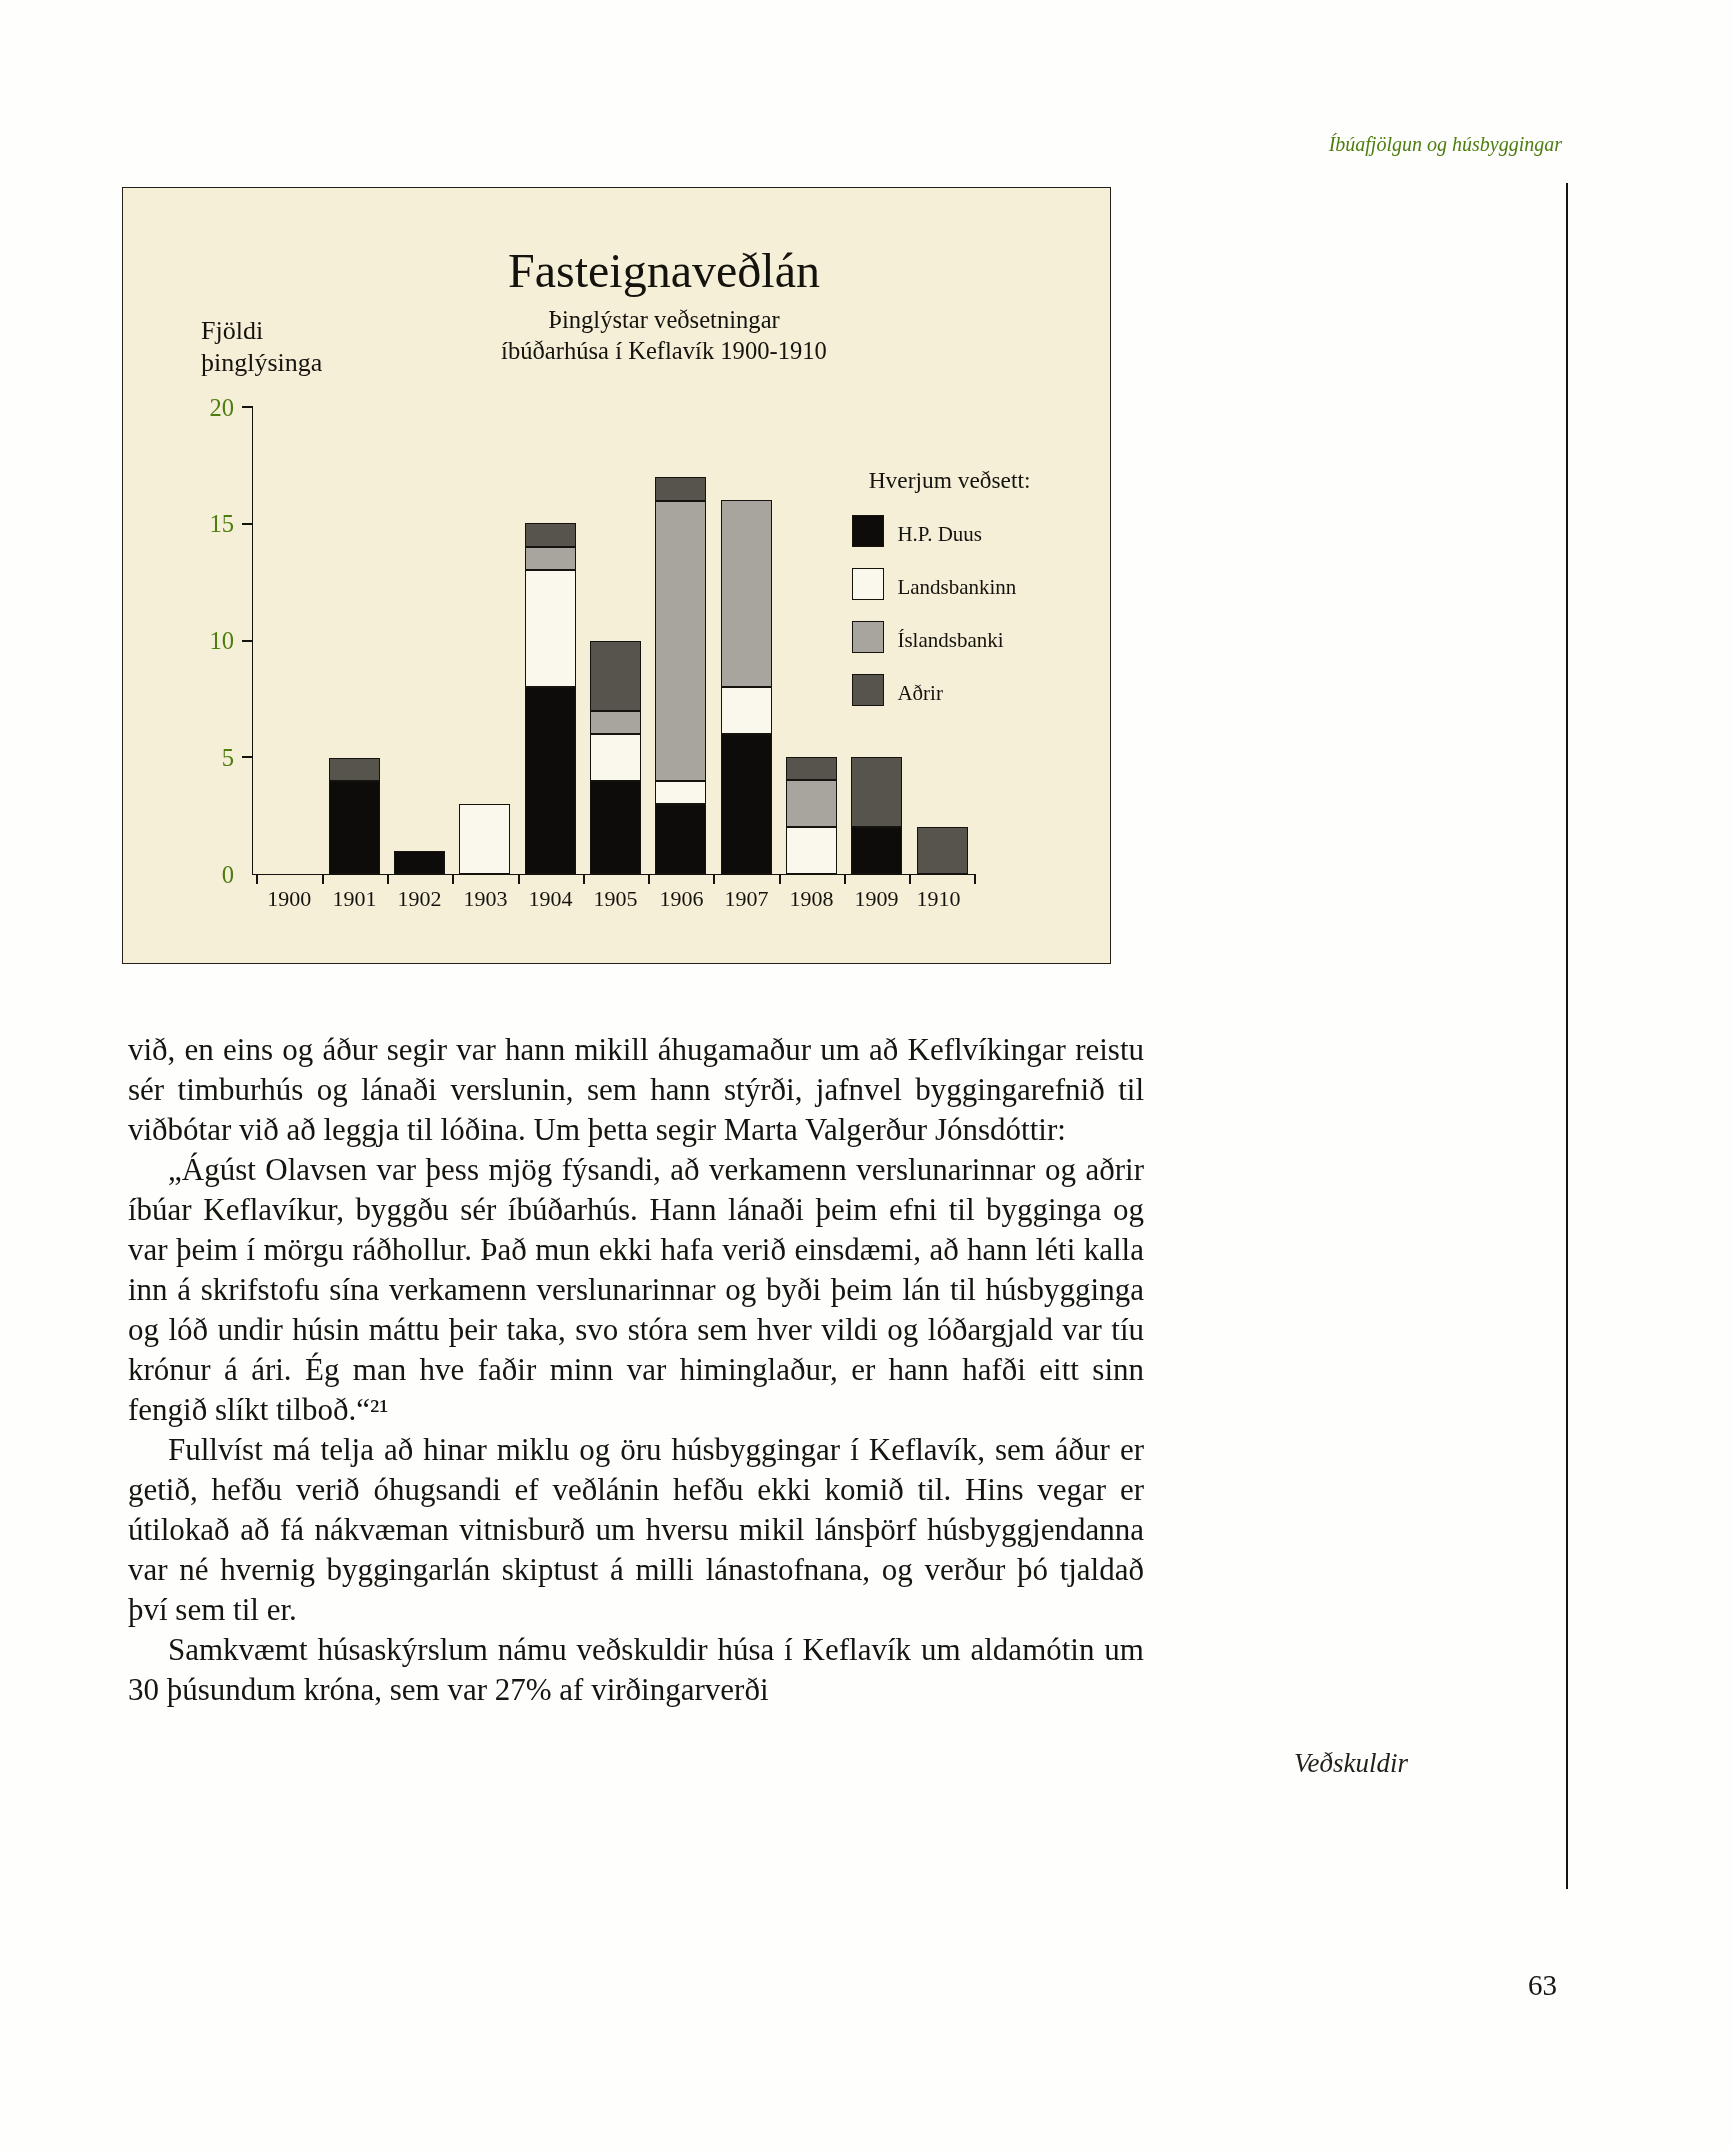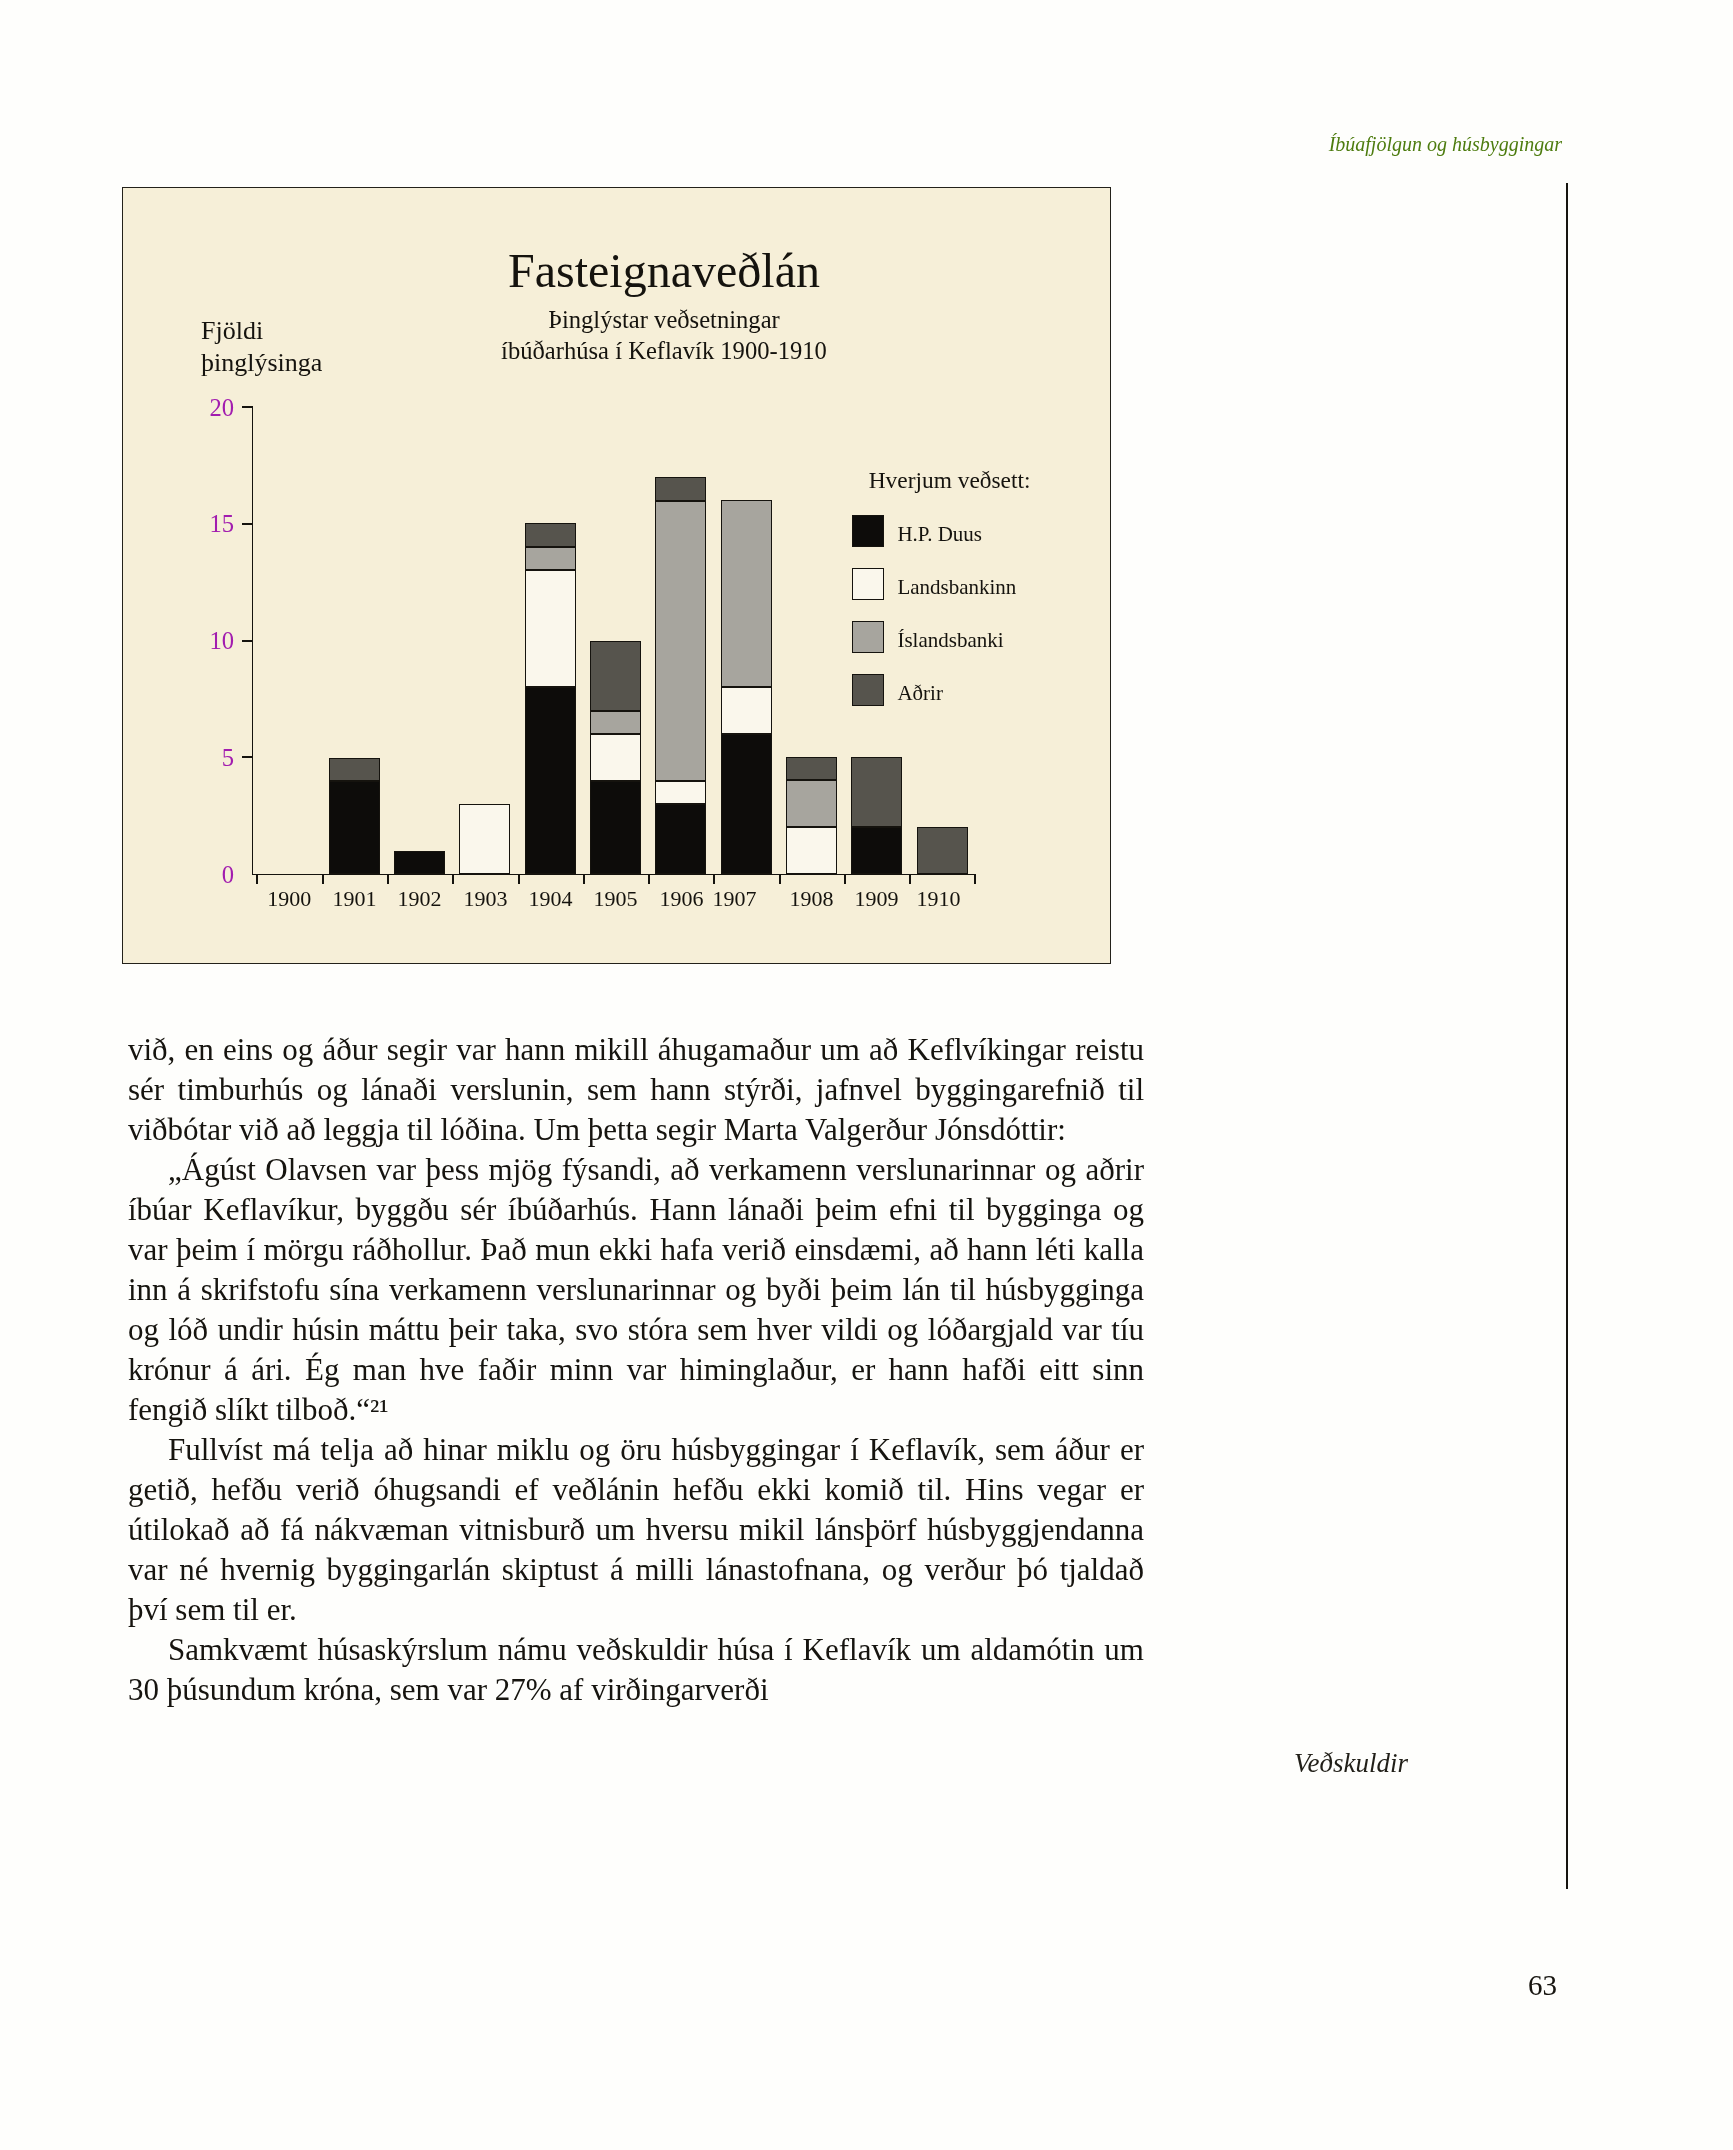--- a/index.html
+++ b/index.html
@@ -75,21 +75,21 @@
     border-bottom: 1.7px solid #15130e;
   }
   .ytick { position: absolute; right: 100%; width: 11px; height: 1.7px; background: #15130e; }
   .ylab {
     position: absolute;
     right: calc(100% + 19px);
     width: 61px;
     text-align: right;
     font-size: 24.6px;
     line-height: 29px;
-    color: #a21caf;
+    color: #4d7c0f;
   }
   .xtick { position: absolute; top: 100%; width: 1.7px; height: 9.5px; background: #15130e; }
   .xlab {
     position: absolute;
     top: calc(100% + 12.3px);
     width: 67px;
     text-align: center;
     font-size: 22px;
     color: #15130e;
   }
@@ -205,21 +205,21 @@
           <div class="seg" style="height: 70px; background: rgb(86, 84, 77);"></div>
         </div>
         <div class="xlab" style="left: 395px;">1906</div>
         <div class="xtick" style="left: 395px;"></div>
         <div class="bar" style="left: 402px;">
           <div class="seg" style="height: 70px; background: rgb(13, 12, 10);"></div>
           <div class="seg" style="height: 23.4px; background: rgb(250, 247, 236);"></div>
           <div class="seg" style="height: 280px; background: rgb(167, 165, 158);"></div>
           <div class="seg" style="height: 23.4px; background: rgb(86, 84, 77);"></div>
         </div>
-        <div class="xlab" style="left: 448px;">1907</div>
+        <div class="xlab" style="left: 460px;">1907</div>
         <div class="xtick" style="left: 460px;"></div>
         <div class="bar" style="left: 468px;">
           <div class="seg" style="height: 140px; background: rgb(13, 12, 10);"></div>
           <div class="seg" style="height: 47px; background: rgb(250, 247, 236);"></div>
           <div class="seg" style="height: 187px; background: rgb(167, 165, 158);"></div>
         </div>
         <div class="xlab" style="left: 525px; font-family: Liberation Serif, serif;">1908</div>
         <div class="xtick" style="left: 526px;"></div>
         <div class="bar" style="left: 533px;">
           <div class="seg" style="height: 47px; background: rgb(250, 247, 236);"></div>

